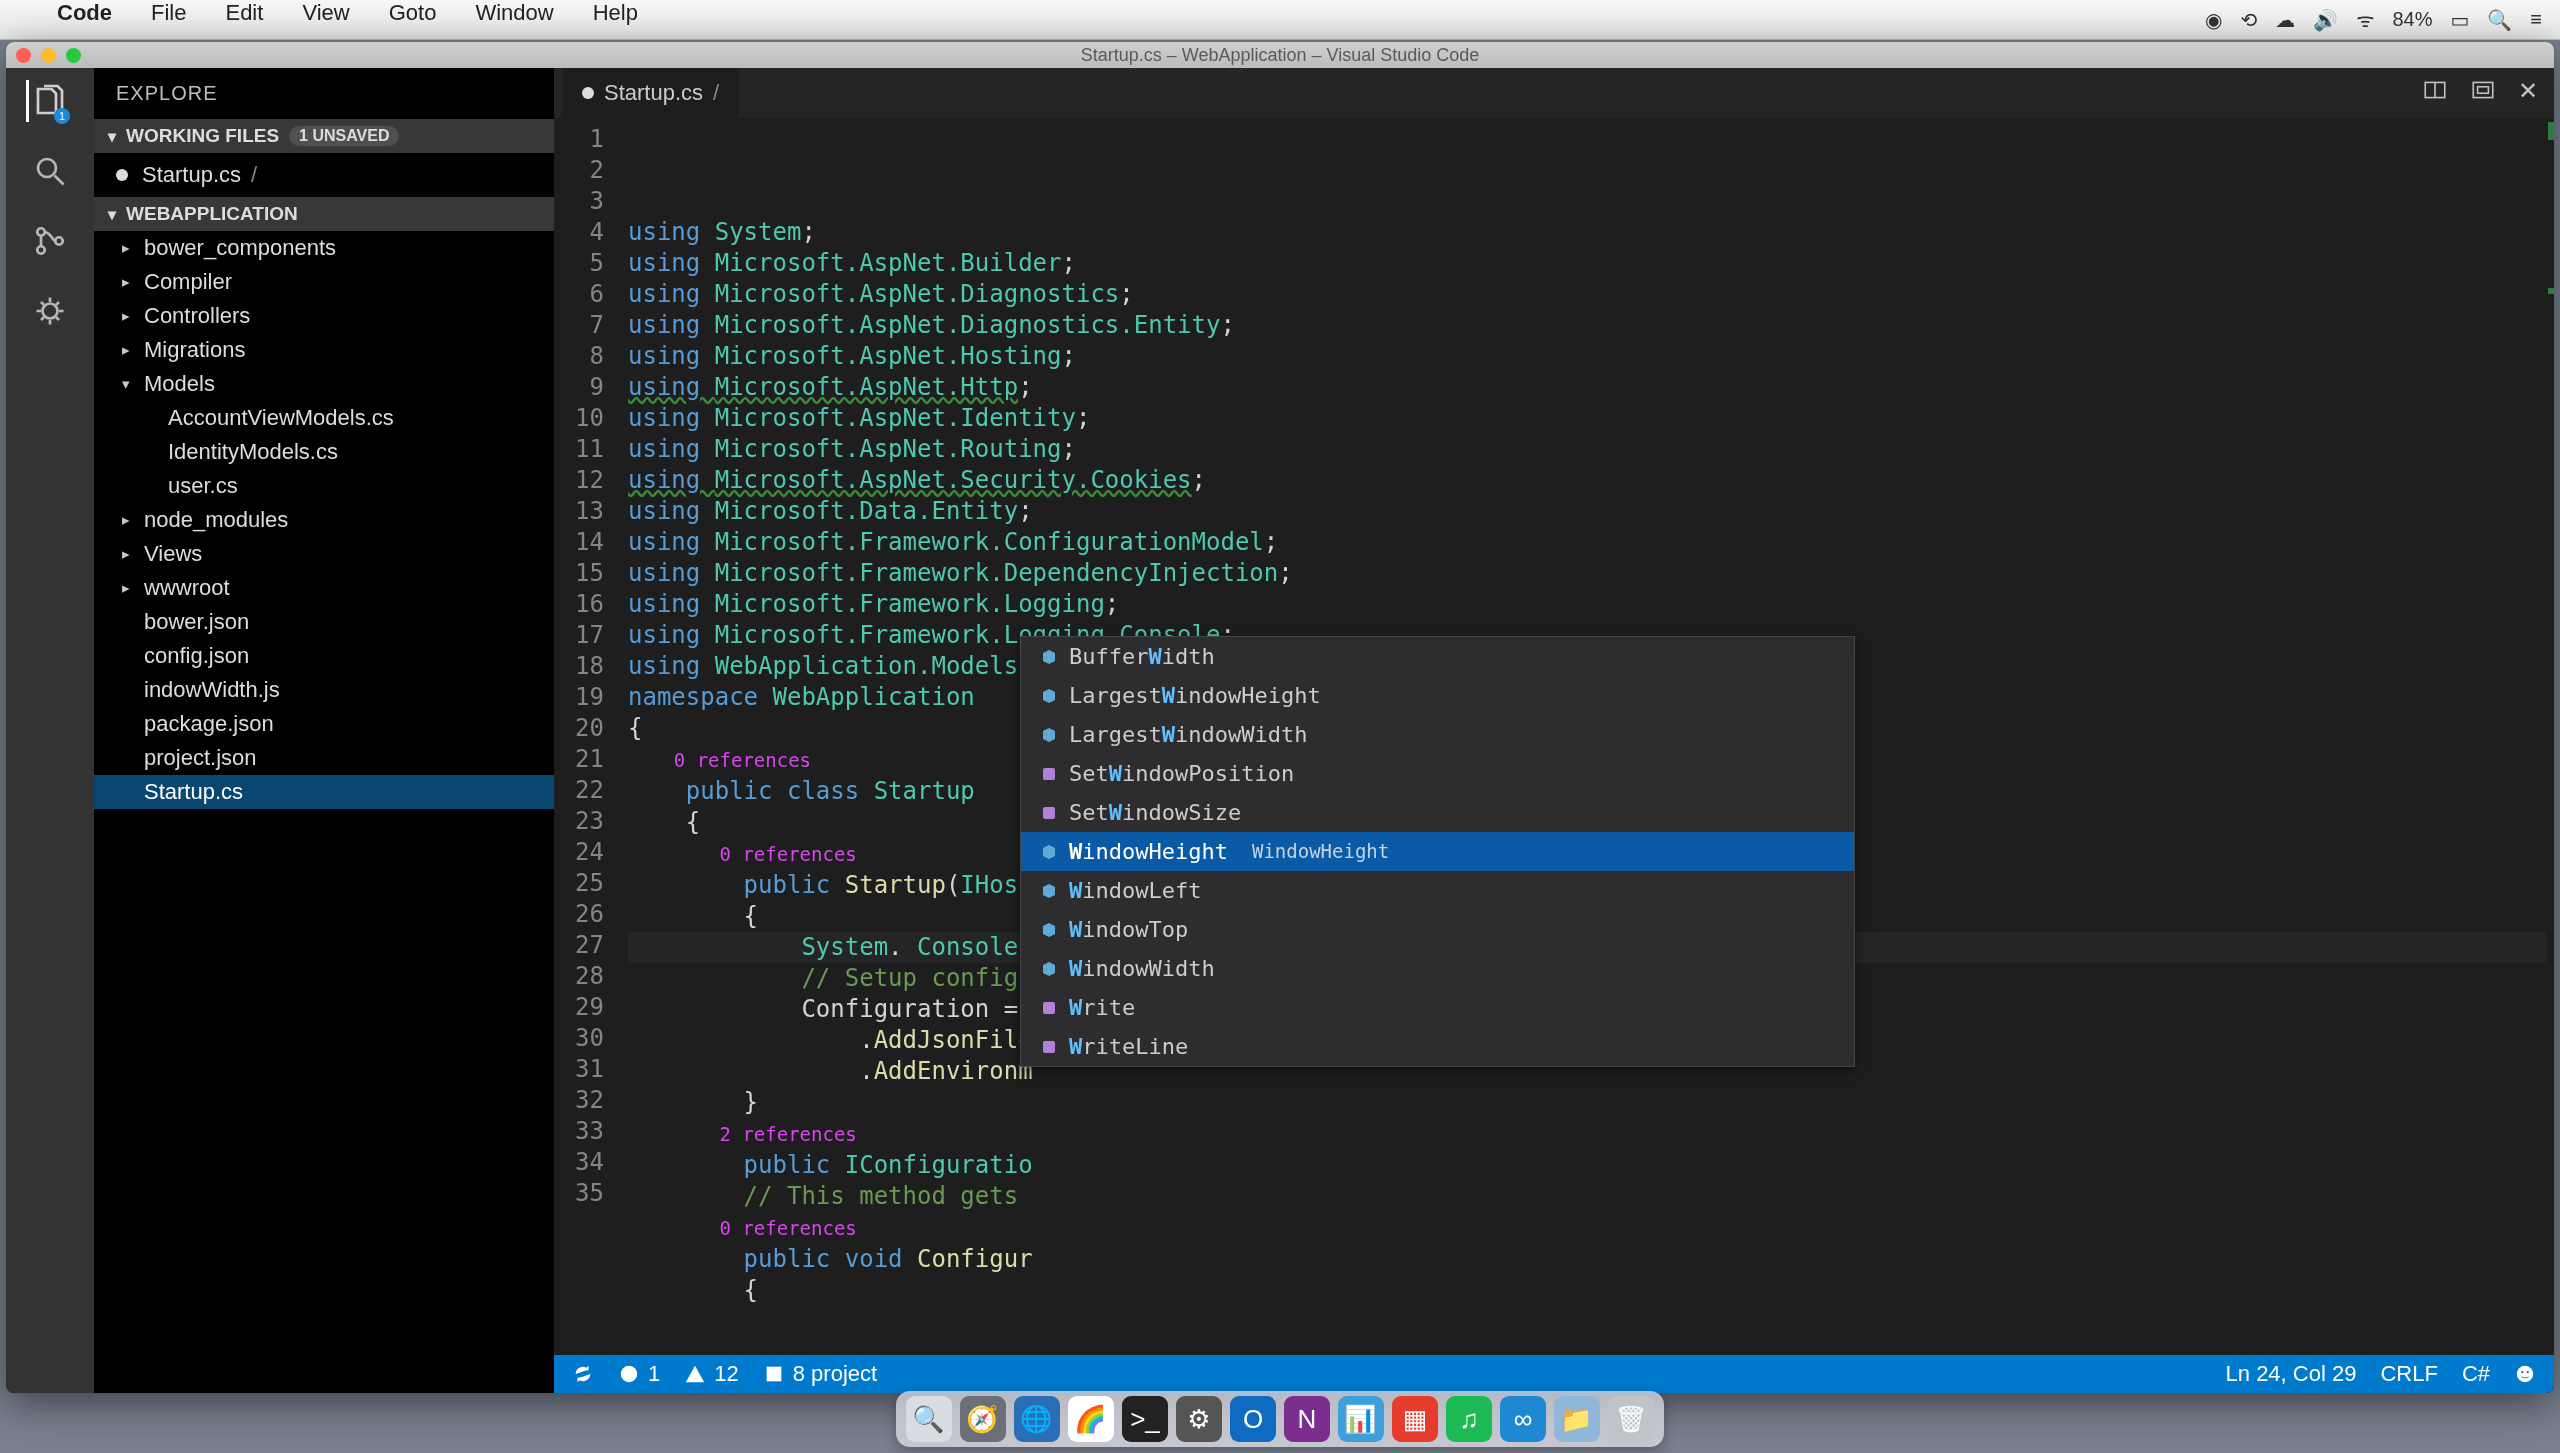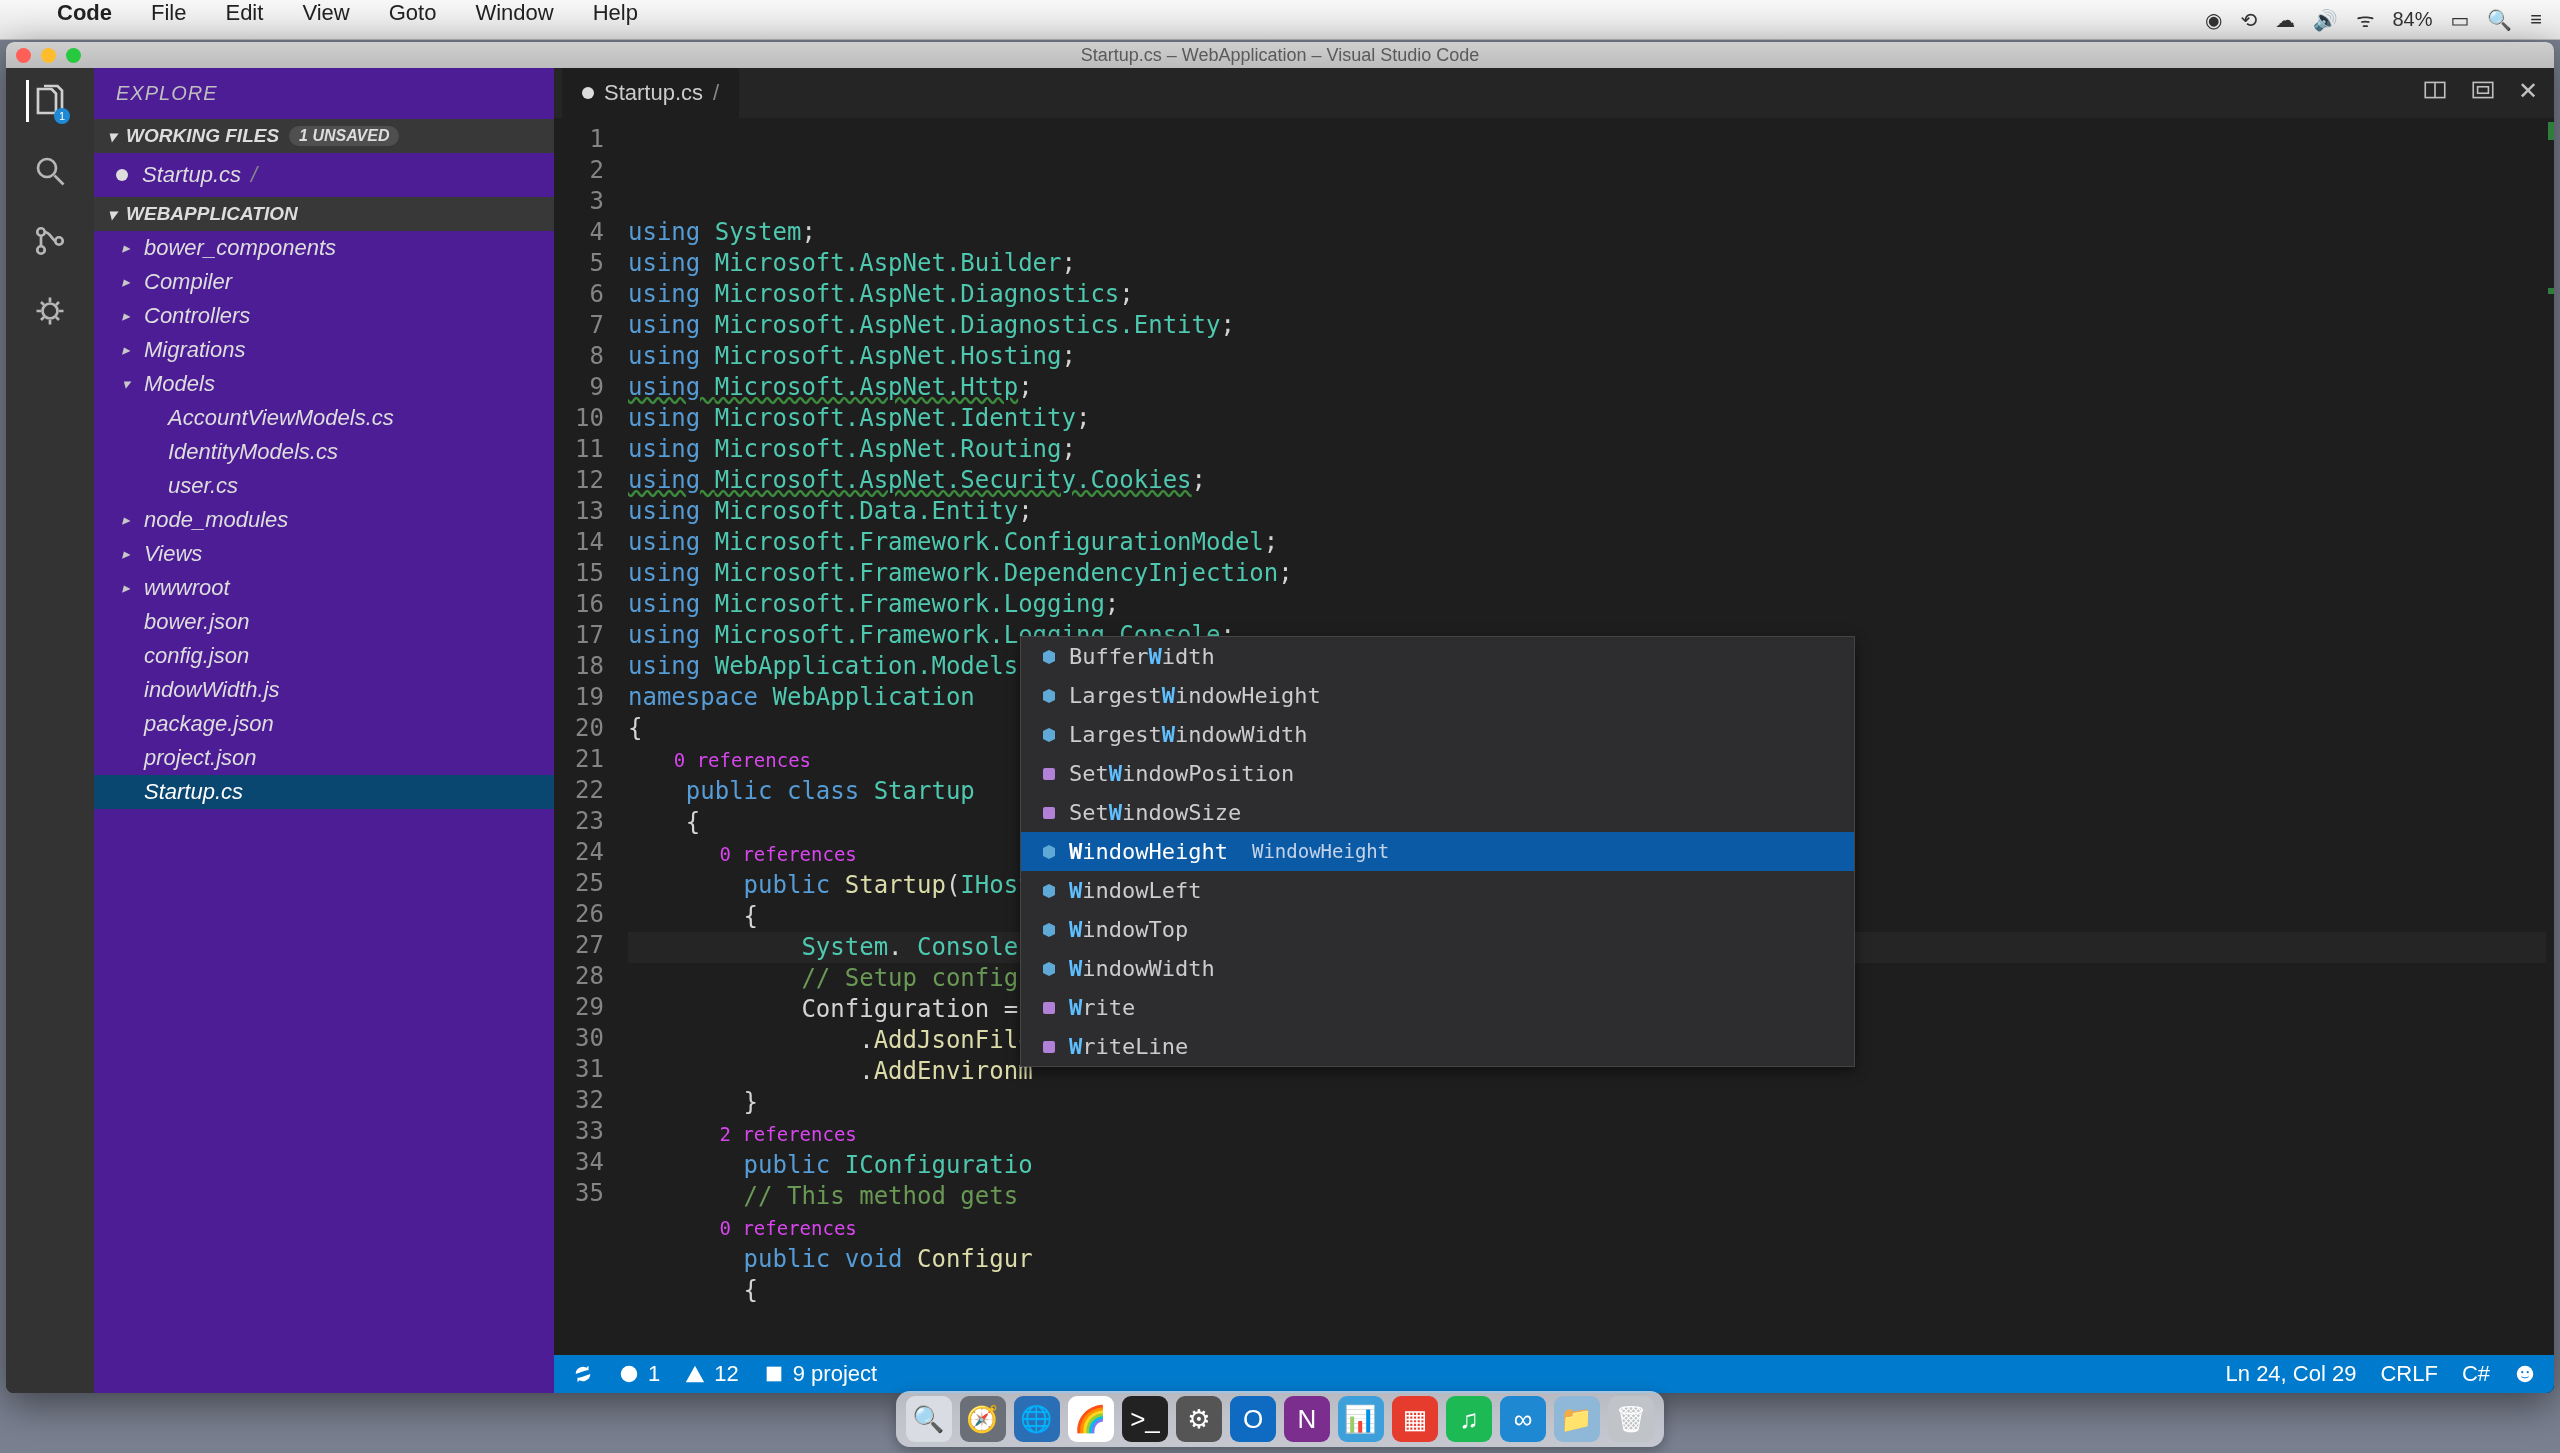--- a/index.html
+++ b/index.html
@@ -55,25 +55,24 @@
   display:flex; flex-direction:column; align-items:center;
   padding-top:12px; gap:28px;
   color:#cfcfcf;
 }
 .activity-bar .ai { width:42px; height:42px; display:flex; align-items:center; justify-content:center; cursor:pointer; opacity:.85;}
 .activity-bar .ai.active{ opacity:1; border-left:3px solid #fff; padding-left:3px; margin-left:-6px;}
 .activity-bar svg{ width:36px; height:36px; fill:none; stroke:#cfcfcf; stroke-width:1.8;}
 .badge-dot{ position:absolute; width:16px;height:16px;border-radius:50%; background:#1e8ad6; bottom:-2px; right:-2px; font-size:11px; color:#fff; display:flex;align-items:center;justify-content:center;}
 .side-panel{
   width:460px;
-  background:#4c1d95;
+  background:#000000;
   color:#ccc;
   font-size:22px;
   overflow:auto;
-  font-style:italic;
 }
 .side-header{ padding:14px 22px; font-size:20px; letter-spacing:1px; color:#bfbfbf;}
 .section-head{
   background:#383838;
   padding:6px 14px;
   font-size:19px; font-weight:600;
   display:flex; align-items:center; gap:10px;
   color:#ddd;
 }
 .section-head .chev{ font-size:16px;}
@@ -448,21 +447,21 @@
         <span class="sitem">
           <svg viewBox="0 0 24 24">
               <path d="M12 3l10 18H2z"></path>
             </svg>
           <span>12</span>
         </span>
         <span class="sitem">
           <svg viewBox="0 0 24 24">
               <rect x="4" y="4" width="16" height="16"></rect>
             </svg>
-          <span>9 project</span>
+          <span>8 project</span>
         </span>
         <span class="sp"></span>
         <span class="sitem">Ln 24, Col 29</span>
         <span class="sitem">CRLF</span>
         <span class="sitem">C#</span>
         <span class="sitem">
             <svg viewBox="0 0 24 24">
               <circle cx="12" cy="12" r="9" fill="#fff"></circle>
               <circle cx="9" cy="10" r="1.2" fill="#007acc"></circle>
               <circle cx="15" cy="10" r="1.2" fill="#007acc"></circle>

